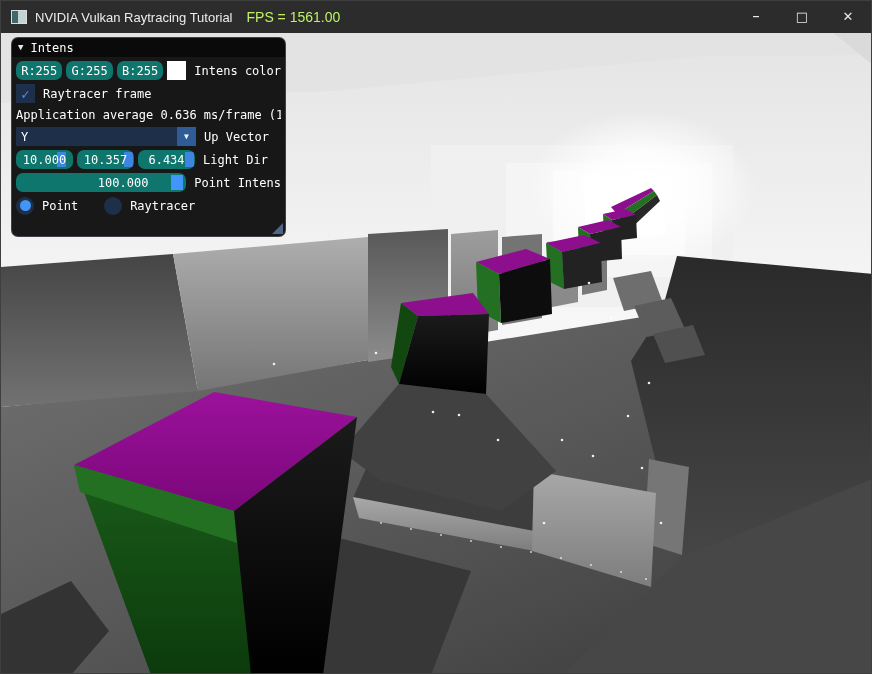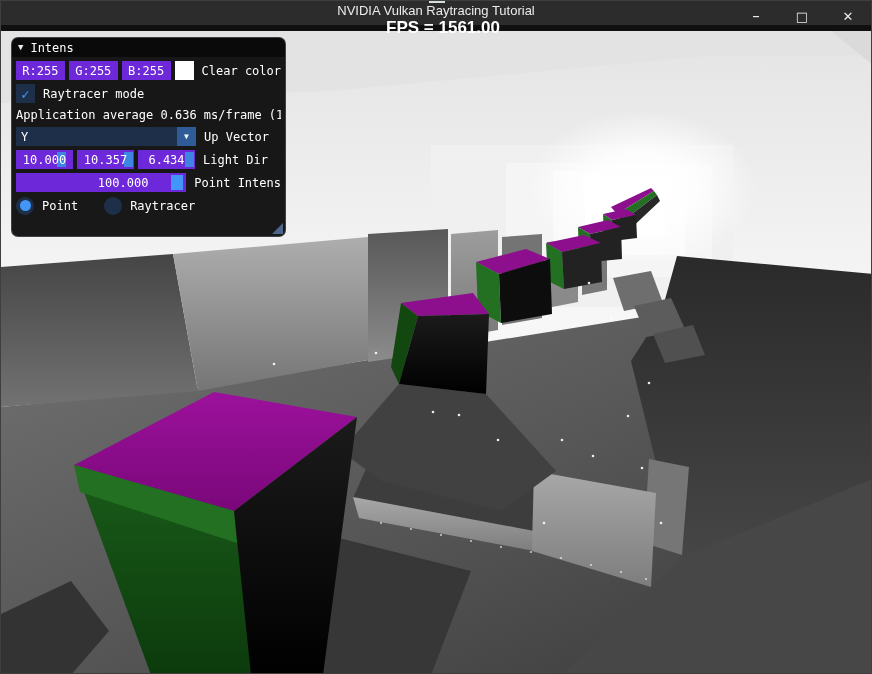--- a/index.html
+++ b/index.html
@@ -1,44 +1,44 @@
 <!DOCTYPE html>
 <html><head>
 <meta charset="utf-8">
 <style>
   html,body{margin:0;padding:0;background:#1a1a1a;}
   .window{position:relative;width:872px;height:674px;background:#101010;overflow:hidden;
           box-sizing:border-box;border:1px solid #3f3f3f;
           font-family:"Liberation Sans",sans-serif;}
   
-  .titlebar{position:absolute;left:0;top:0;width:100%;height:24px;background:#2c2c2c;
-            display:flex;align-items:center;z-index:30;flex-direction:column;}
+  .titlebar{position:absolute;left:0;top:0;width:100%;height:32px;background:#2c2c2c;
+            display:flex;align-items:center;z-index:30;}
   .app-icon{width:16px;height:14px;margin:0 8px 0 10px;border:1px solid #d8dede;
             background:linear-gradient(90deg,#41686a 0 45%,#c2d3d2 45% 100%);box-sizing:border-box;}
   .title-text{color:#ececec;font-size:13px;white-space:nowrap;}
-  .fps-text{color:#ffffff;font-size:17px;margin-left:14px;white-space:nowrap;font-weight:bold;}
+  .fps-text{color:#bef264;font-size:14px;margin-left:14px;white-space:nowrap;}
   .win-btns{position:absolute;right:0;top:0;height:30px;display:flex;}
   .win-btn{width:46px;height:30px;display:flex;align-items:center;justify-content:center;
            color:#e9e9e9;font-size:13px;font-family:"DejaVu Sans",sans-serif;cursor:default;}
   .win-btn.min{font-size:15px;}
   
   .scene{position:absolute;left:0;top:30px;width:872px;height:644px;}
   .scene svg{display:block;width:100%;height:100%;}
   
   .panel{position:absolute;left:10px;top:36px;width:275px;height:200px;z-index:20;
          background:rgba(12,12,13,0.95);border:1px solid rgba(105,105,120,0.5);
          border-radius:7px;box-sizing:border-box;overflow:hidden;color:#ffffff;
          font-family:"DejaVu Sans Mono",monospace;font-size:12px;}
   .panel-header{height:19px;background:#0a0a0a;display:flex;align-items:center;
                 padding:0 6px;gap:7px;border-radius:6px 6px 0 0;}
   .collapse-arrow{font-size:9px;color:#e8e8e8;line-height:1;}
   .panel-body{padding:4px 4px 0 4px;display:flex;flex-direction:column;gap:4px;}
   .row{display:flex;align-items:center;gap:4px;height:19px;flex:none;white-space:nowrap;}
-  .frame{background:#6d28d9;height:19px;box-sizing:border-box;display:flex;
-         align-items:center;justify-content:center;}
+  .frame{background:#0f766e;height:19px;box-sizing:border-box;display:flex;
+         align-items:center;justify-content:center;border-radius:7px;}
   .f-color{width:52px;}
   .swatch{width:19px;height:19px;background:#ffffff;flex:none;}
   .lbl{margin-left:4px;white-space:nowrap;}
   .checkbox{width:19px;height:19px;background:#1d2f49;display:flex;align-items:center;
             justify-content:center;flex:none;}
   .checkmark{color:#4296fa;font-size:14px;font-weight:bold;line-height:1;}
   .stats{height:16px;line-height:16px;white-space:nowrap;overflow:hidden;}
   .combo{width:180px;height:19px;background:#1d2f49;display:flex;align-items:center;flex:none;}
   .combo-val{flex:1;padding-left:5px;}
   .combo-btn{width:19px;height:19px;background:#2f5c96;display:flex;align-items:center;
@@ -231,28 +231,28 @@
       <span class="collapse-arrow">▼</span>
       <span>Intens</span>
     </div>
     <div class="panel-body">
 
       <div class="row">
         <div class="frame f-color">R:255</div>
         <div class="frame f-color">G:255</div>
         <div class="frame f-color">B:255</div>
         <div class="swatch"></div>
-        <span class="lbl">Clear color</span>
+        <span class="lbl">Intens color</span>
       </div>
 
       <div class="row">
         <div class="checkbox">
           <span class="checkmark">✓</span>
         </div>
-        <span class="lbl">Raytracer mode</span>
+        <span class="lbl">Raytracer frame</span>
       </div>
 
       <div class="stats">Application average 0.636 ms/frame (15</div>
 
       <div class="row">
         <div class="combo">
           <span class="combo-val">Y</span>
           <div class="combo-btn">
             <span>▼</span>
           </div>

